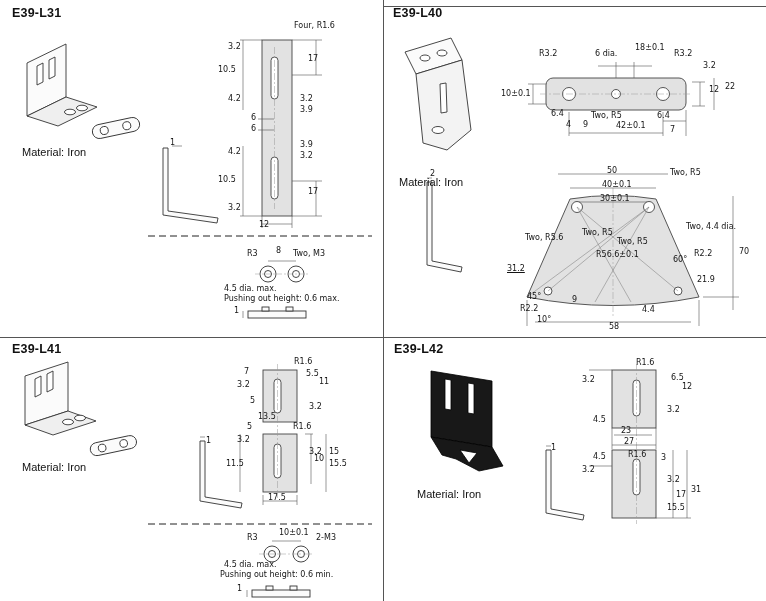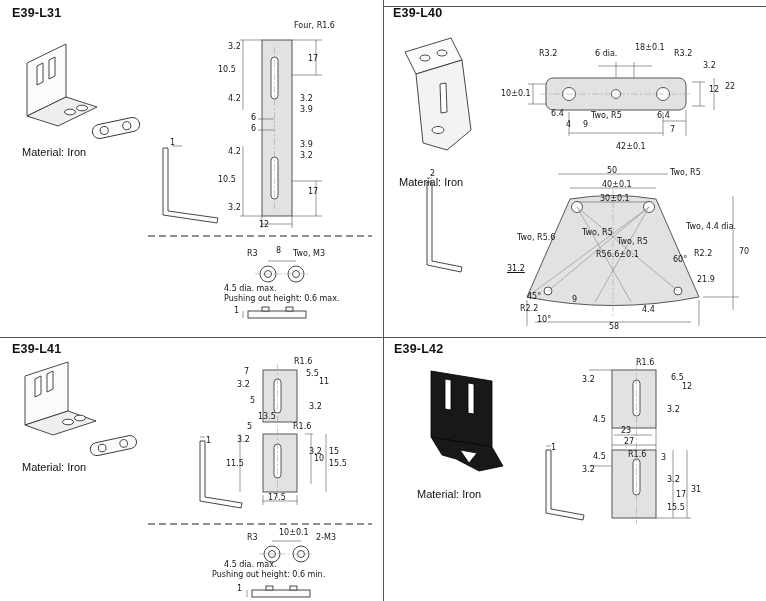--- a/index.html
+++ b/index.html
@@ -191,29 +191,29 @@
         <span class="ann" style="left: 291px; top: 50px;">R3.2</span>
         <span class="ann" style="left: 320px; top: 62px;">3.2</span>
         <span class="ann" style="left: 118px; top: 90px;">10±0.1</span>
         <span class="ann" style="left: 326px; top: 86px;">12</span>
         <span class="ann" style="left: 342px; top: 83px;">22</span>
         <span class="ann" style="left: 168px; top: 110px;">6.4</span>
         <span class="ann" style="left: 183px; top: 121px;">4</span>
         <span class="ann" style="left: 200px; top: 121px;">9</span>
         <span class="ann" style="left: 208px; top: 112px;">Two, R5</span>
         <span class="ann" style="left: 274px; top: 112px;">6.4</span>
-        <span class="ann" style="left: 233px; top: 143px;">42±0.1</span>
+        <span class="ann" style="left: 233px; top: 122px;">42±0.1</span>
         <span class="ann" style="left: 287px; top: 126px;">7</span>
         <span class="ann" style="left: 47px; top: 170px;">2</span>
         <span class="ann" style="left: 224px; top: 167px;">50</span>
         <span class="ann" style="left: 219px; top: 181px;">40±0.1</span>
         <span class="ann" style="left: 287px; top: 169px;">Two, R5</span>
         <span class="ann" style="left: 217px; top: 195px;">30±0.1</span>
         <span class="ann" style="left: 303px; top: 223px;">Two, 4.4 dia.</span>
-        <span class="ann" style="left: 134px; top: 234px;">Two, R5.6</span>
+        <span class="ann" style="left: 142px; top: 234px;">Two, R5.6</span>
         <span class="ann" style="left: 199px; top: 229px;">Two, R5</span>
         <span class="ann" style="left: 234px; top: 238px;">Two, R5</span>
         <span class="ann" style="left: 213px; top: 251px;">R56.6±0.1</span>
         <span class="ann" style="left: 311px; top: 250px;">R2.2</span>
         <span class="ann" style="left: 124px; top: 265px; text-decoration: underline;">31.2</span>
         <span class="ann" style="left: 356px; top: 248px;">70</span>
         <span class="ann" style="left: 290px; top: 256px;">60°</span>
         <span class="ann" style="left: 314px; top: 276px;">21.9</span>
         <span class="ann" style="left: 144px; top: 293px;">45°</span>
         <span class="ann" style="left: 189px; top: 296px;">9</span>
@@ -291,21 +291,21 @@
         <span class="ann" style="left: 226px; top: 122px;">11.5</span>
         <span class="ann" style="left: 314px; top: 117px;">10</span>
         <span class="ann" style="left: 329px; top: 110px;">15</span>
         <span class="ann" style="left: 329px; top: 122px;">15.5</span>
         <span class="ann" style="left: 268px; top: 156px;">17.5</span>
         <span class="ann" style="left: 206px; top: 99px;">1</span>
         <span class="ann" style="left: 247px; top: 196px;">R3</span>
         <span class="ann" style="left: 279px; top: 191px;">10±0.1</span>
         <span class="ann" style="left: 316px; top: 196px;">2-M3</span>
         <span class="ann" style="left: 224px; top: 223px;">4.5 dia. max.</span>
-        <span class="ann" style="left: 212px; top: 233px;">Pushing out height: 0.6 min.</span>
+        <span class="ann" style="left: 220px; top: 233px;">Pushing out height: 0.6 min.</span>
         <span class="ann" style="left: 237px; top: 247px;">1</span>
       </div>
   </div>
 
   <div class="panel" style="left:384px;top:338px;width:382px;height:263px;">
     <svg width="382" height="263">
       <g stroke="#000" stroke-width="0.8">
         <path d="M47,33 L108,43 L108,109 L47,99 Z" fill="#181818"></path>
         <path d="M47,99 L108,109 L119,128 L95,133 L72,121 L58,117 Z" fill="#181818"></path>
         <path d="M61,41 L67,42 L67,72 L61,71 Z" fill="#fff"></path>

